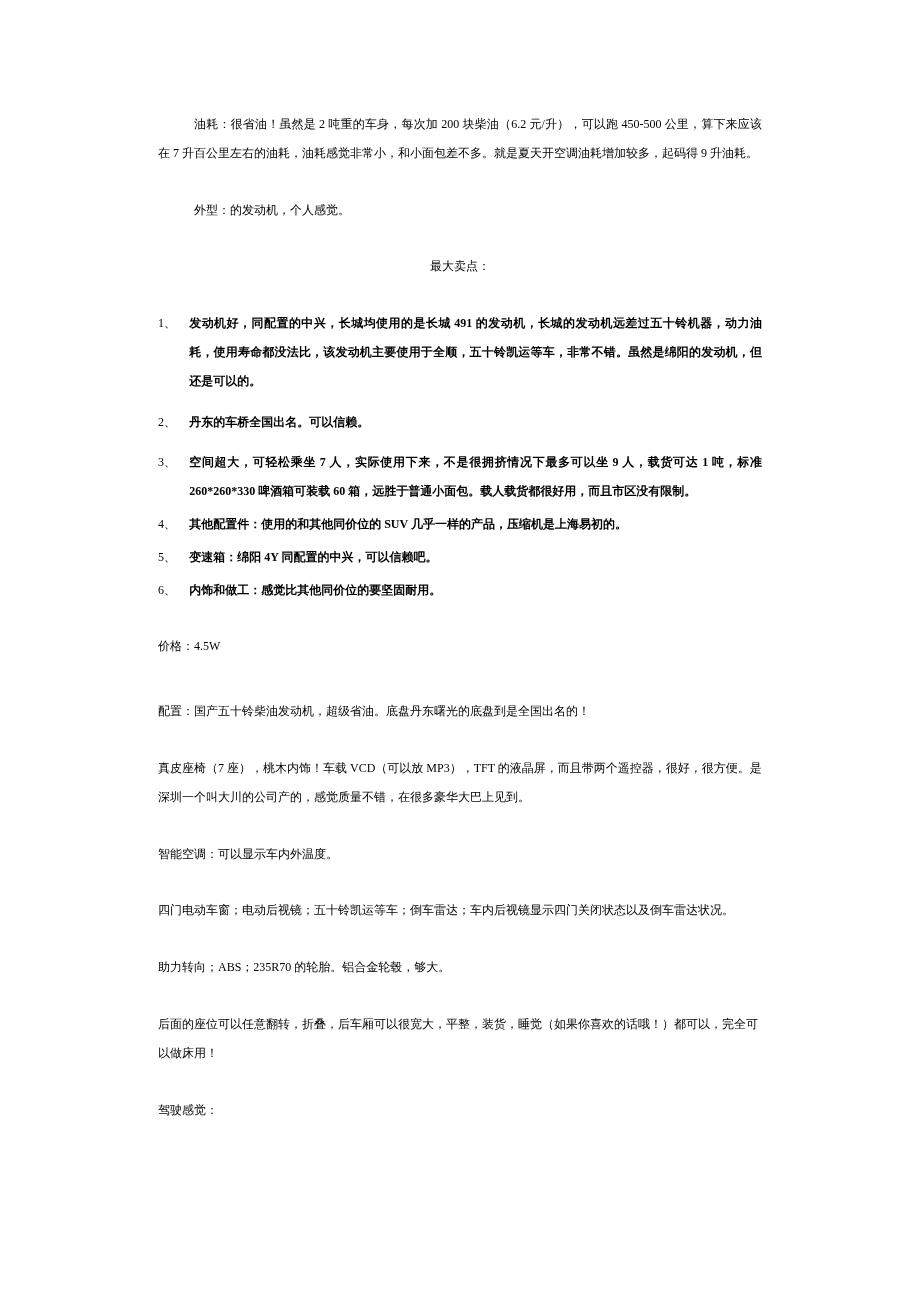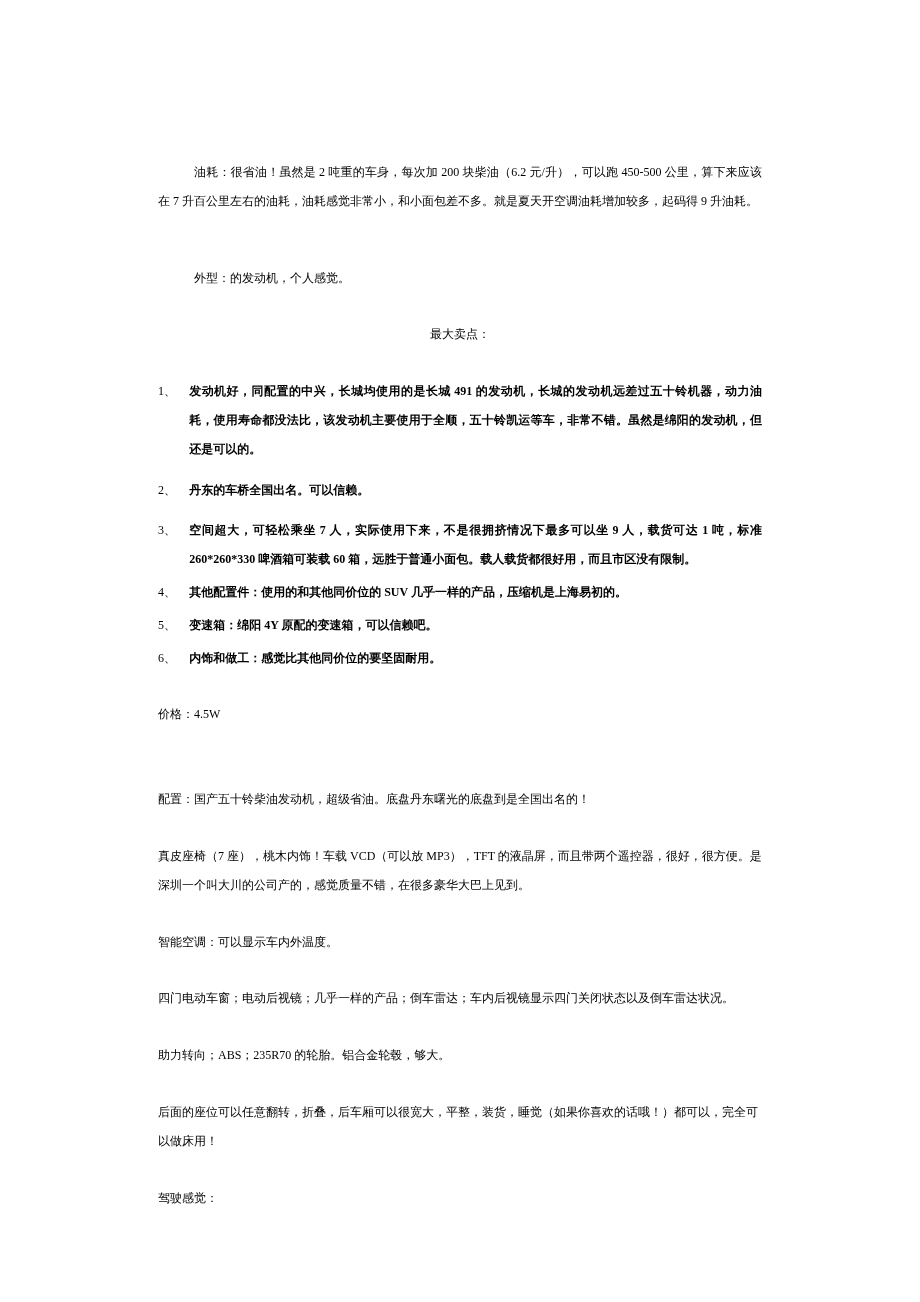--- a/index.html
+++ b/index.html
@@ -8,21 +8,20 @@
       background: #ffffff;
       font-family: "SimSun", "宋体", serif;
       font-size: 12px;
       color: #000000;
       line-height: 2.4;
       padding: 110px 158px 80px 158px;
     }
     .paragraph {
       margin-bottom: 28px;
       text-align: justify;
-      margin-top: 48px;
     }
     .indented {
       text-indent: 3em;
     }
     .section-title {
       margin-bottom: 28px;
       margin-top: 10px;
       text-align: center;
     }
     .list {
@@ -36,21 +35,21 @@
       flex-shrink: 0;
       width: 2.6em;
     }
     .list-content {
       flex: 1;
       text-align: justify;
       line-height: 2.4;
       font-weight: bold;
     }
     .price {
-      margin-bottom: 56px;
+      margin-bottom: 36px;
     }
     .spec-para {
       margin-bottom: 28px;
       line-height: 2.4;
     }
   </style>
 </head>
 <body>
 
 <div class="paragraph indented">油耗：很省油！虽然是 2 吨重的车身，每次加 200 块柴油（6.2 元/升），可以跑 450-500 公里，算下来应该在 7 升百公里左右的油耗，油耗感觉非常小，和小面包差不多。就是夏天开空调油耗增加较多，起码得 9 升油耗。</div>
@@ -71,35 +70,35 @@
   <div class="list-item" style="margin-top:12px;">
     <span class="list-num">3、</span>
     <span class="list-content">空间超大，可轻松乘坐 7 人，实际使用下来，不是很拥挤情况下最多可以坐 9 人，载货可达 1 吨，标准 260*260*330 啤酒箱可装载 60 箱，远胜于普通小面包。载人载货都很好用，而且市区没有限制。</span>
   </div>
   <div class="list-item">
     <span class="list-num">4、</span>
     <span class="list-content">其他配置件：使用的和其他同价位的 SUV 几乎一样的产品，压缩机是上海易初的。</span>
   </div>
   <div class="list-item">
     <span class="list-num">5、</span>
-    <span class="list-content">变速箱：绵阳 4Y 原配的变速箱，可以信赖吧。</span>
+    <span class="list-content">变速箱：绵阳 4Y 同配置的中兴，可以信赖吧。</span>
   </div>
   <div class="list-item">
     <span class="list-num">6、</span>
     <span class="list-content">内饰和做工：感觉比其他同价位的要坚固耐用。</span>
   </div>
 </div>
 
 <div class="price">价格：4.5W</div>
 
 <div class="spec-para">配置：国产五十铃柴油发动机，超级省油。底盘丹东曙光的底盘到是全国出名的！</div>
 
 <div class="spec-para">真皮座椅（7 座），桃木内饰！车载 VCD（可以放 MP3），TFT 的液晶屏，而且带两个遥控器，很好，很方便。是深圳一个叫大川的公司产的，感觉质量不错，在很多豪华大巴上见到。</div>
 
 <div class="spec-para">智能空调：可以显示车内外温度。</div>
 
-<div class="spec-para">四门电动车窗；电动后视镜；几乎一样的产品；倒车雷达；车内后视镜显示四门关闭状态以及倒车雷达状况。</div>
+<div class="spec-para">四门电动车窗；电动后视镜；五十铃凯运等车；倒车雷达；车内后视镜显示四门关闭状态以及倒车雷达状况。</div>
 
 <div class="spec-para">助力转向；ABS；235R70 的轮胎。铝合金轮毂，够大。</div>
 
 <div class="spec-para">后面的座位可以任意翻转，折叠，后车厢可以很宽大，平整，装货，睡觉（如果你喜欢的话哦！）都可以，完全可以做床用！</div>
 
 <div class="spec-para">驾驶感觉：</div>
 
 </body></html>

